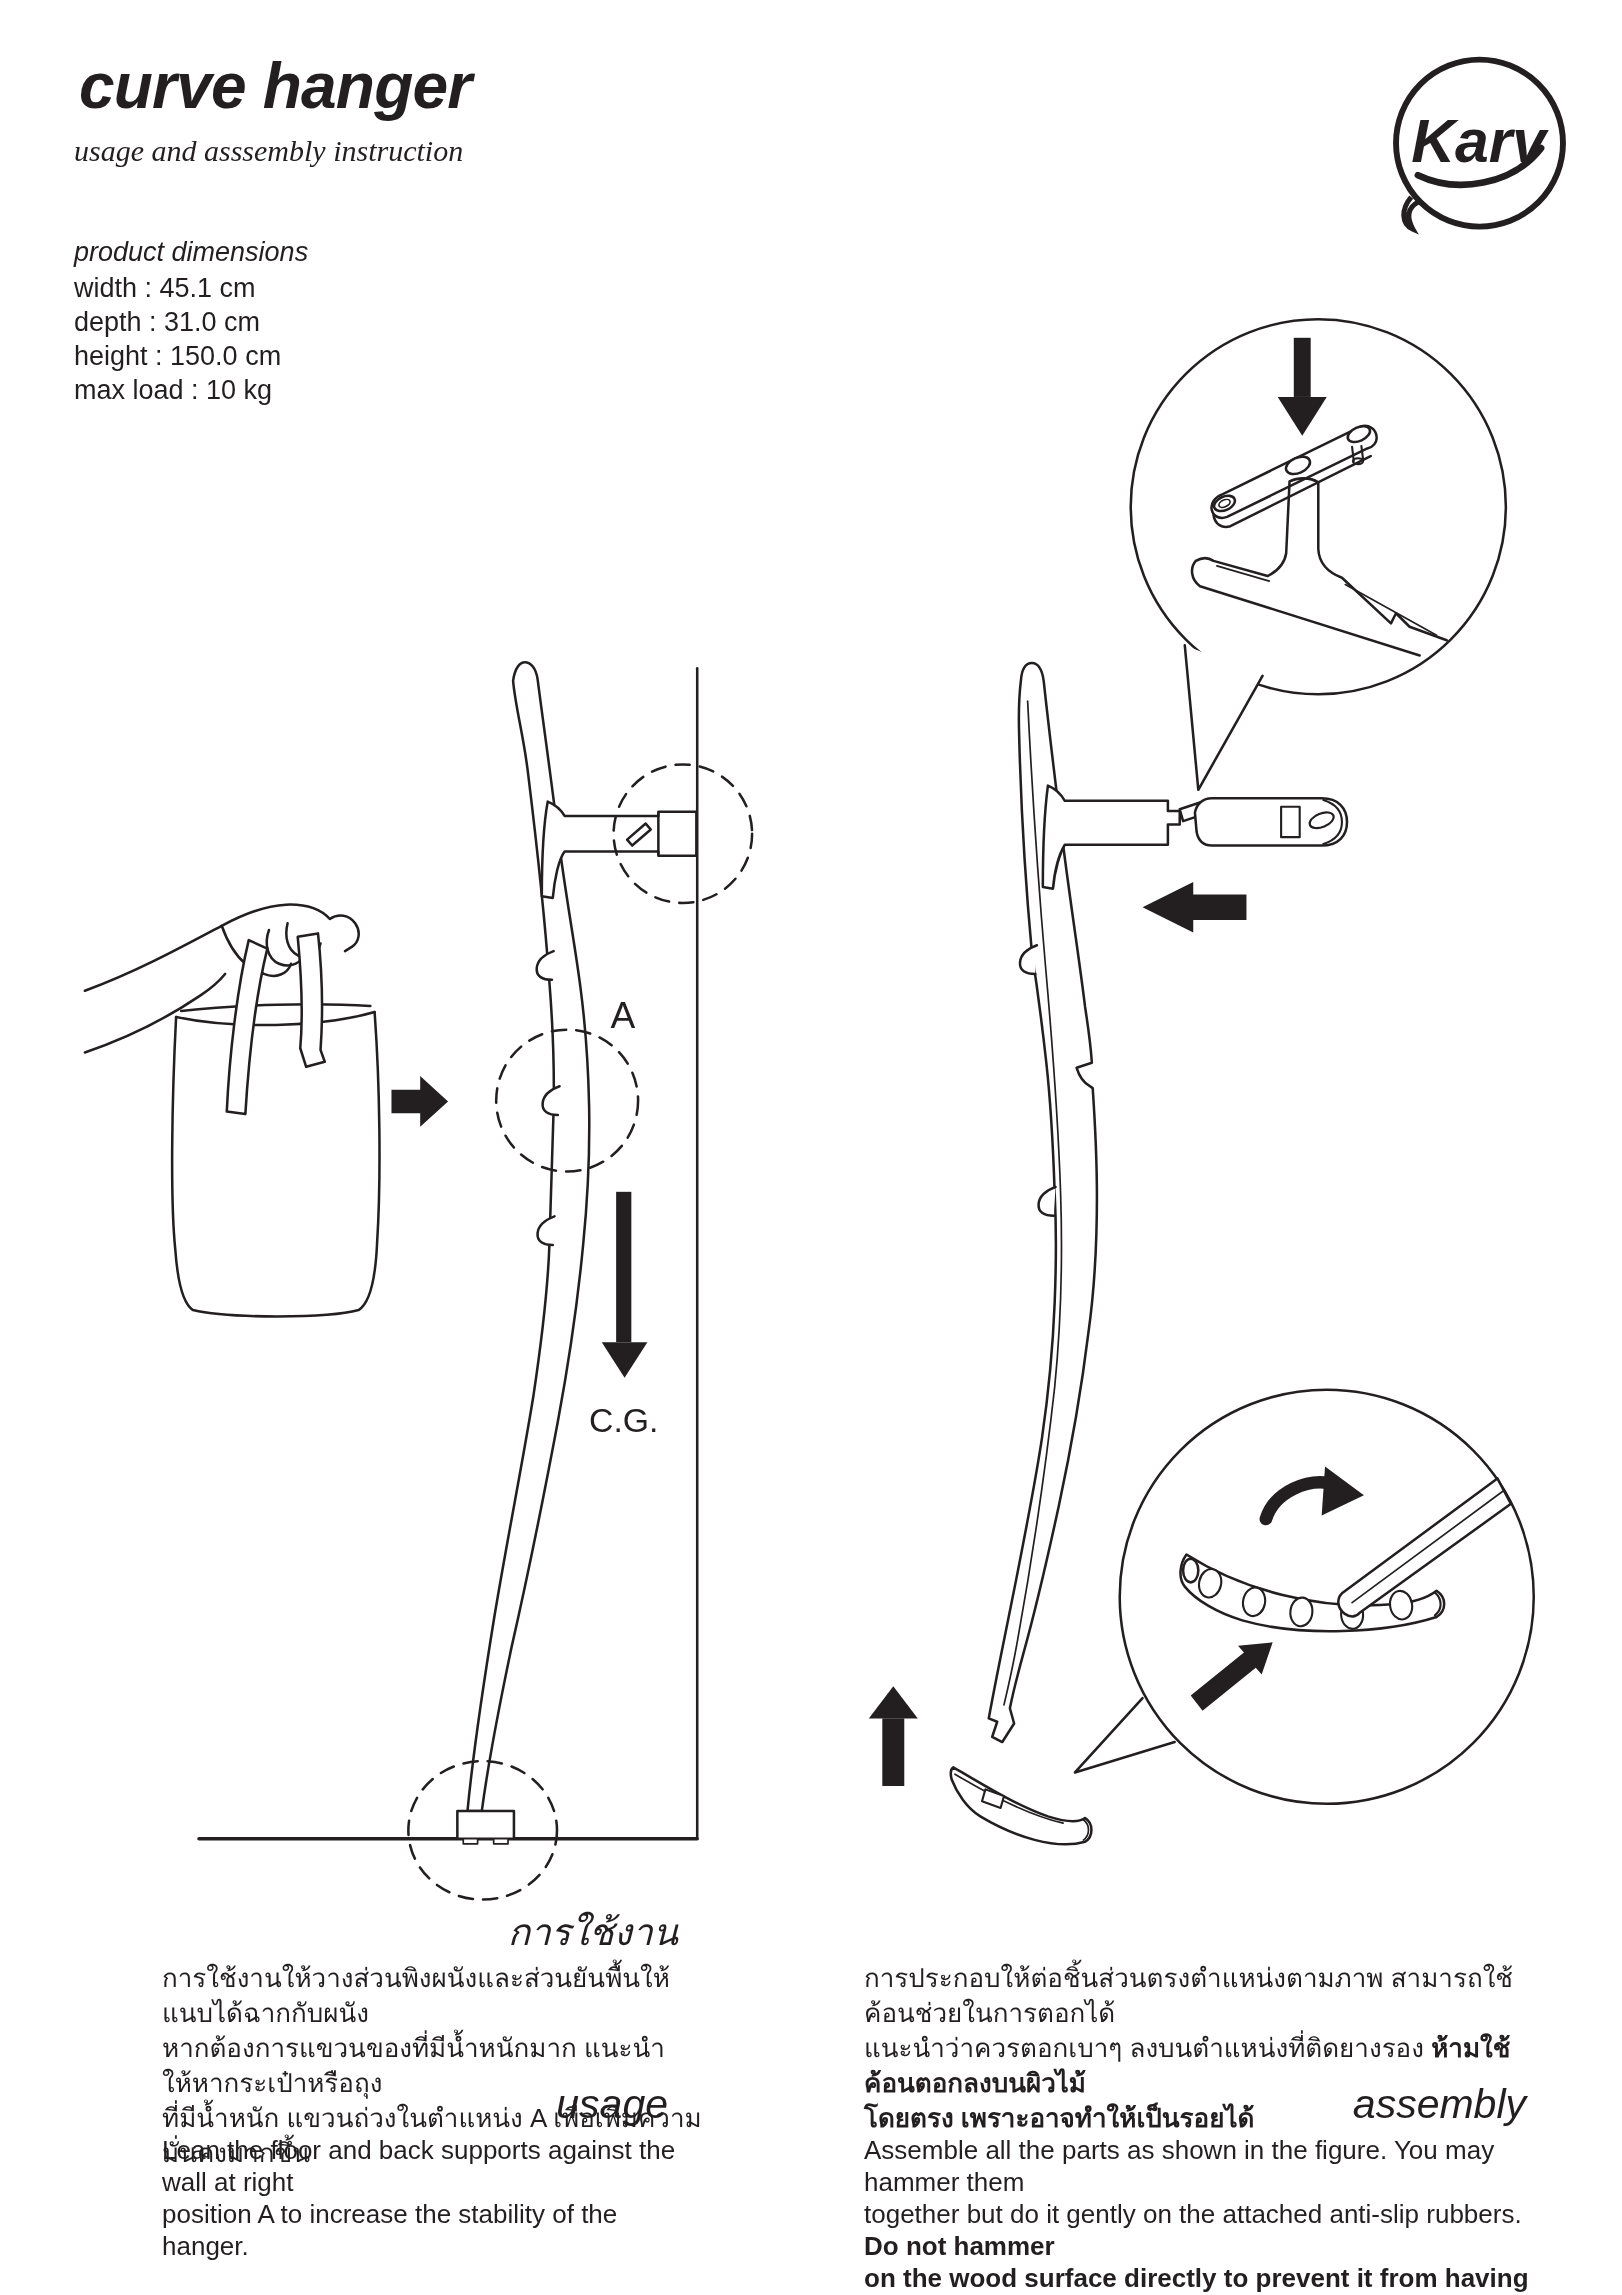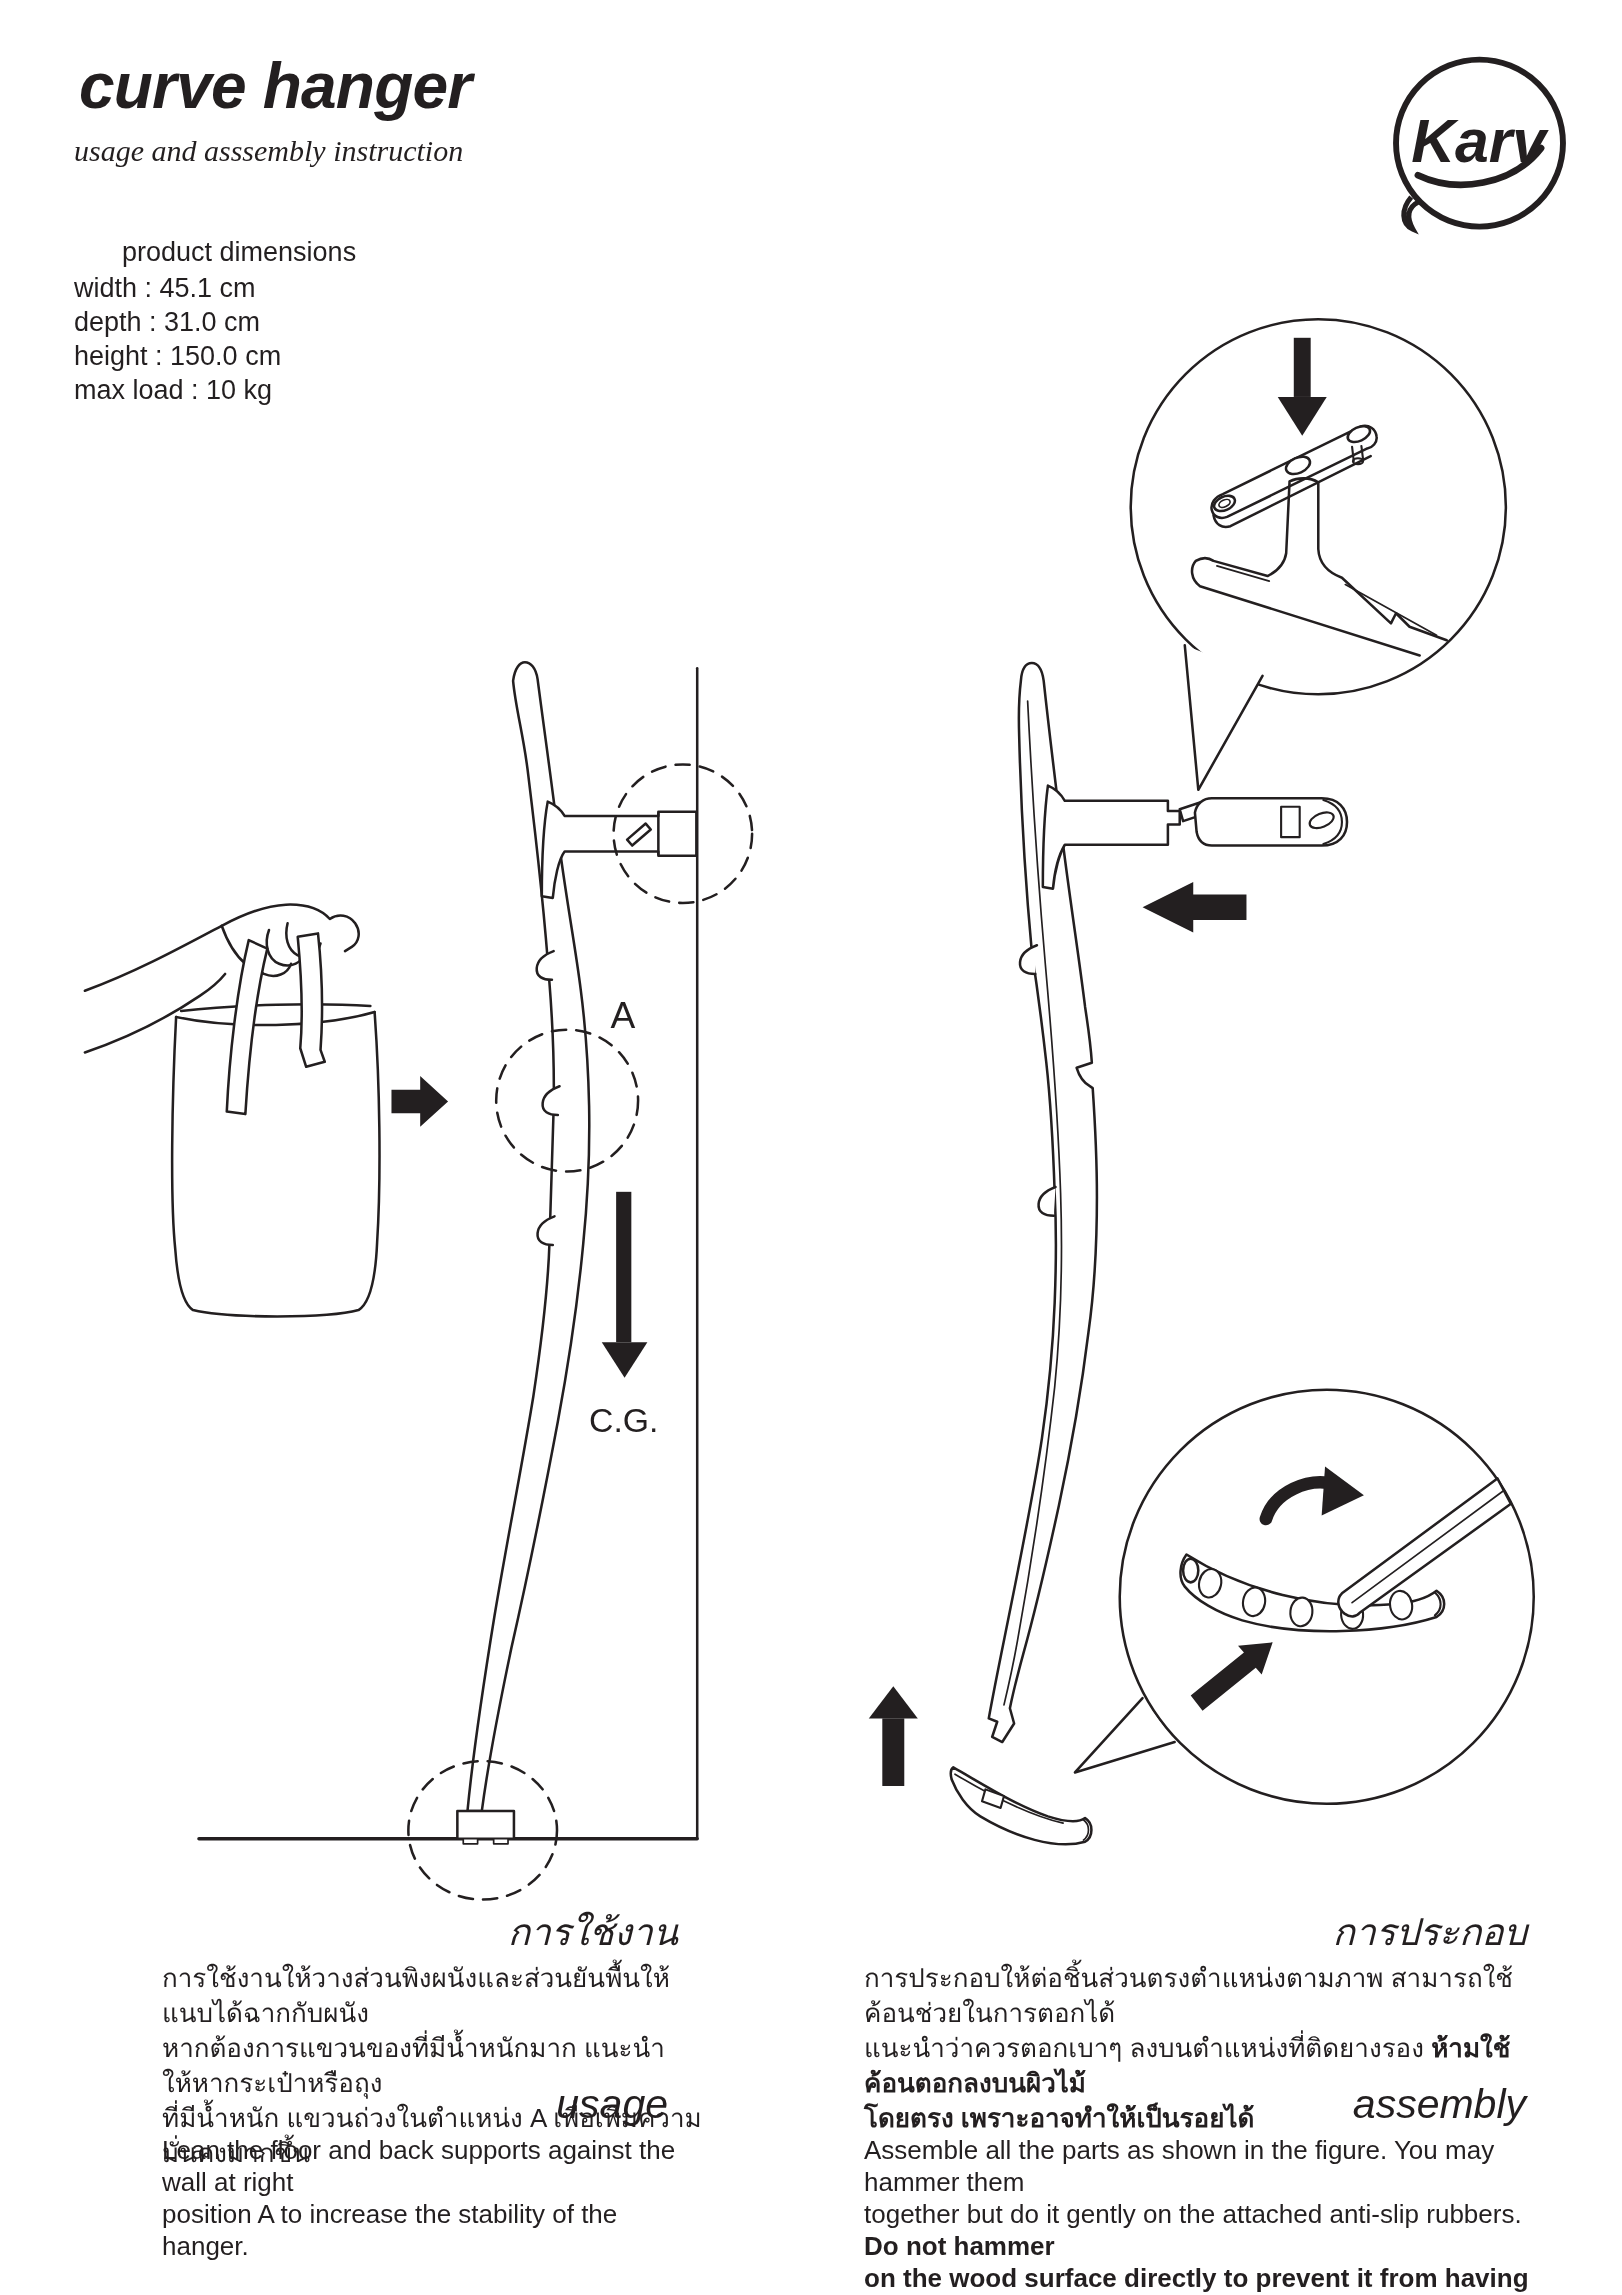--- a/index.html
+++ b/index.html
@@ -2,21 +2,21 @@
 <html style="font-size:13.5px"><head>
 <meta charset="utf-8">
 <style>
   html,body{margin:0;padding:0;background:#e8e8e8;}
   #page{position:relative;width:1623px;height:2295px;background:#ffffff;overflow:hidden;
         font-family:"Liberation Sans","DejaVu Sans",sans-serif;color:#231f20;}
   .abs{position:absolute;}
   #title{left:79px;top:49px;font-size:64px;font-weight:bold;font-style:italic;letter-spacing:-0.8px;}
   #subtitle{left:74px;top:134px;font-size:30px;font-style:italic;font-family:Liberation Serif, serif;}
   #dims{left:74px;top:235px;font-size:27px;line-height:34px;}
-  #dims .dim-head{margin-bottom:1.7px;margin-left:48px;}
+  #dims .dim-head{font-style:italic;margin-bottom:1.7px;}
   .th-head{font-size:37px;font-style:italic;text-align:right;}
   .en-head{font-size:41px;font-style:italic;text-align:right;}
   .para{font-size:26px;line-height:35px;}
   .para-en{font-size:26px;line-height:32px;}
   .b{font-weight:bold;}
   .line{display:block;}
   svg{position:absolute;overflow:visible;}
   svg *{vector-effect:none;}
   text{font-family:"Liberation Sans","DejaVu Sans",sans-serif;fill:#231f20;}
 </style>
@@ -267,21 +267,20 @@
     <span class="line">การใช้งานให้วางส่วนพิงผนังและส่วนยันพื้นให้แนบได้ฉากกับผนัง</span>
     <span class="line">หากต้องการแขวนของที่มีน้ำหนักมาก แนะนำให้หากระเป๋าหรือถุง</span>
     <span class="line">ที่มีน้ำหนัก แขวนถ่วงในตำแหน่ง A เพื่อเพิ่มความมั่นคงมากขึ้น</span>
   </div>
   <div class="abs en-head" style="left:161px;top:2081px;width:507px;">usage</div>
   <div class="abs para-en" style="left:162px;top:2134px;width:541px;">
     <span class="line">Lean the floor and back supports against the wall at right</span>
     <span class="line">position A to increase the stability of the hanger.</span>
   </div>
 
-  <div class="abs th-head" style="left:864px;top:1902px;width:663px;">การประกอบ</div>
   <div class="abs para" style="left:864px;top:1961px;width:676px;">
     <span class="line">การประกอบให้ต่อชิ้นส่วนตรงตำแหน่งตามภาพ สามารถใช้ค้อนช่วยในการตอกได้</span>
     <span class="line"><span>แนะนำว่าควรตอกเบาๆ ลงบนตำแหน่งที่ติดยางรอง </span><span class="b">ห้ามใช้ค้อนตอกลงบนผิวไม้</span></span>
     <span class="line b">โดยตรง เพราะอาจทำให้เป็นรอยได้</span>
   </div>
   <div class="abs en-head" style="left:1019px;top:2081px;width:507px;">assembly</div>
   <div class="abs para-en" style="left:864px;top:2134px;width:676px;">
     <span class="line">Assemble all the parts as shown in the figure. You may hammer them</span>
     <span class="line"><span>together but do it gently on the attached anti-slip rubbers. </span><span class="b">Do not hammer</span></span>
     <span class="line b">on the wood surface directly to prevent it from having scratches.</span>

